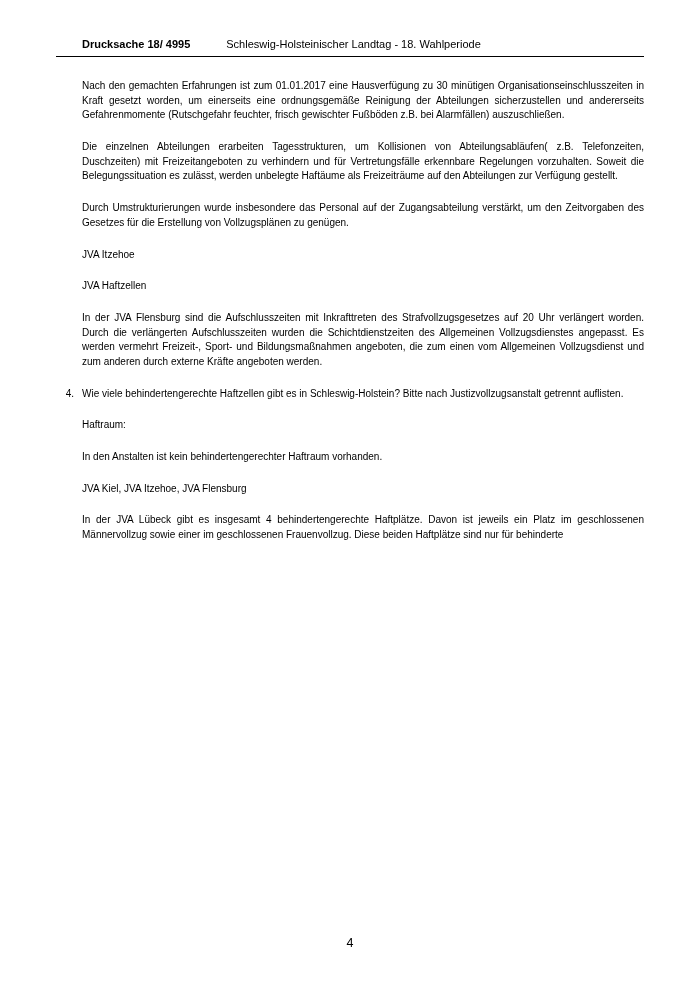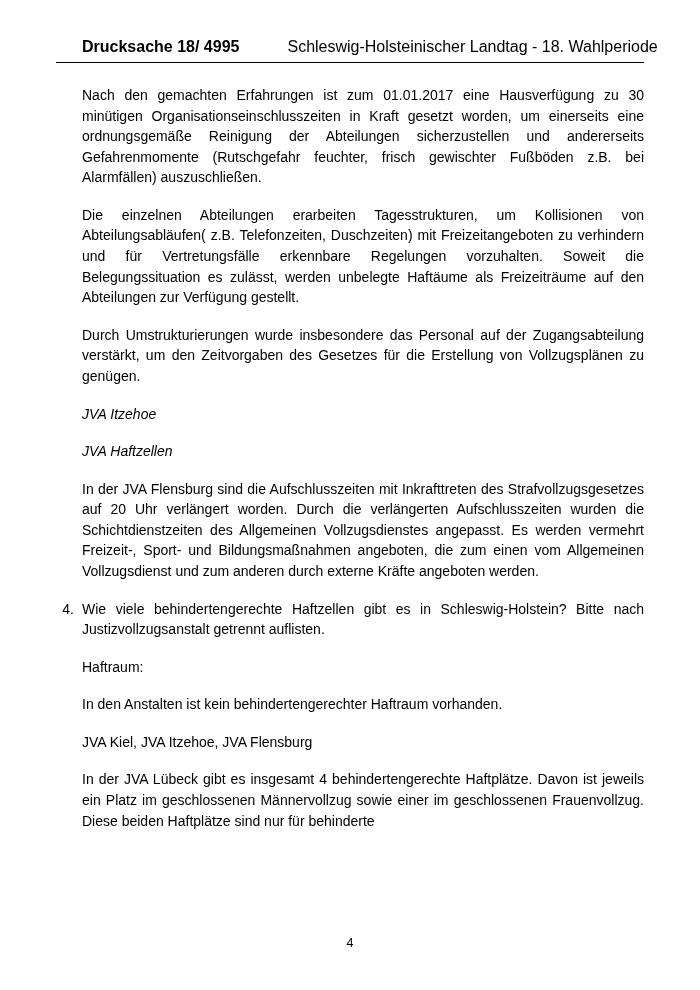--- a/index.html
+++ b/index.html
@@ -18,52 +18,51 @@
   .page {
     width: 700px;
     height: 990px;
     box-sizing: border-box;
     padding: 38px 56px 20px 56px;
     position: relative;
   }
   .header {
     display: flex;
     align-items: center;
-    font-size: 16px;
+    font-size: 11px;
     padding-left: 26px;
     margin-bottom: 6px;
   }
   .header-left {
     font-weight: bold;
     white-space: nowrap;
   }
   .header-right {
-    margin-left: 48px;
+    margin-left: 36px;
     white-space: nowrap;
   }
   .header-rule {
     border: 0;
     border-top: 1px solid #000;
     margin: 4px 0 22px 0;
   }
   .body-text {
-    font-size: 14px;
+    font-size: 10px;
     line-height: 1.47;
     text-align: justify;
     -webkit-hyphens: manual;
     hyphens: manual;
   }
   .para {
     margin: 0 0 17px 0;
     padding-left: 26px;
   }
   .subhead {
     margin: 0 0 17px 0;
     padding-left: 26px;
-    font-style: italic;
   }
   .numbered {
     display: flex;
     margin: 0 0 17px 0;
     padding-left: 0px;
   }
   .numbered .num {
     width: 26px;
     flex: 0 0 26px;
     text-align: right;

